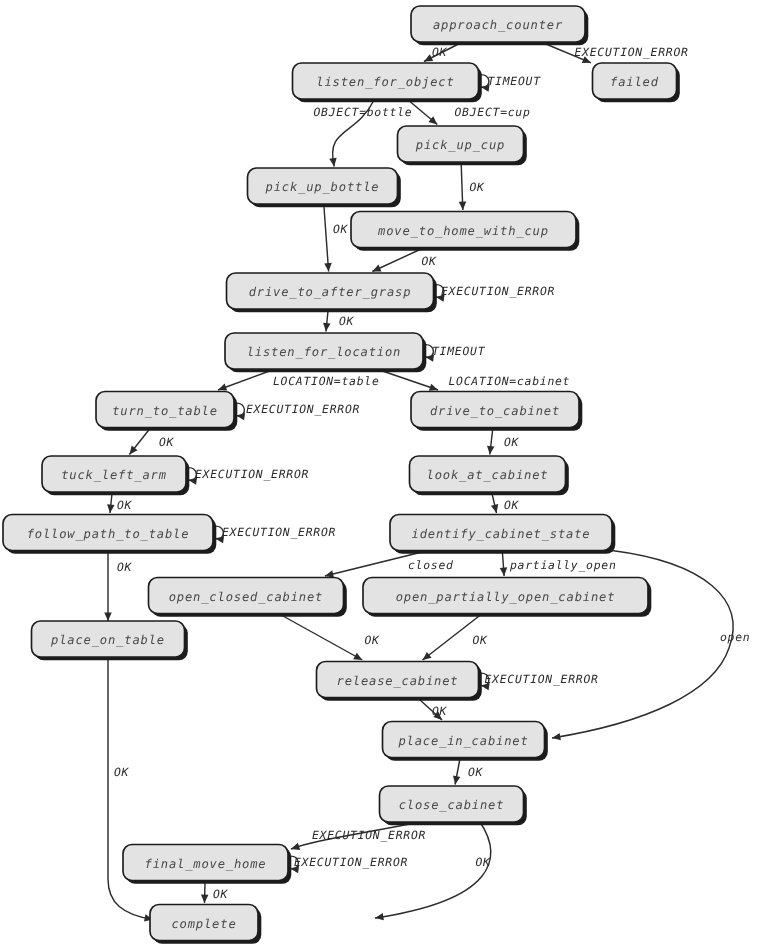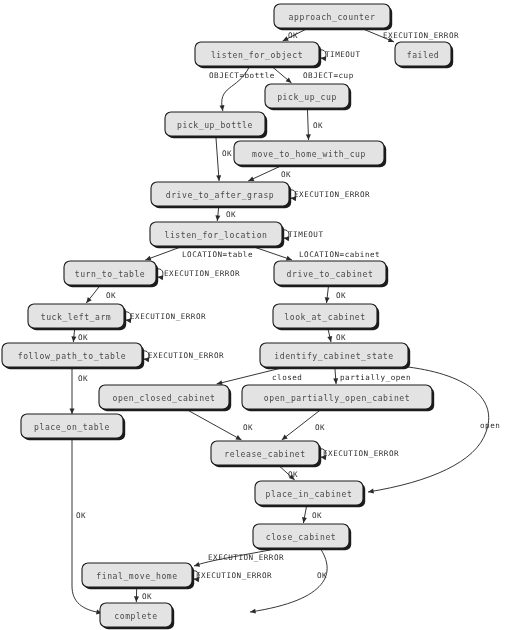--- a/index.html
+++ b/index.html
@@ -7,20 +7,21 @@
     padding: 0;
     background: #ffffff;
   }
   #diagram-root {
     position: relative;
     width: 506px;
     height: 630px;
     background: #ffffff;
     overflow: hidden;
     font-family: "DejaVu Sans Mono", "Liberation Mono", monospace;
+    font-style: italic;
   }
   svg#graph {
     display: block;
     width: 506px;
     height: 630px;
   }
   .node-shadow {
     fill: #1c1c1c;
   }
   .node-box {

